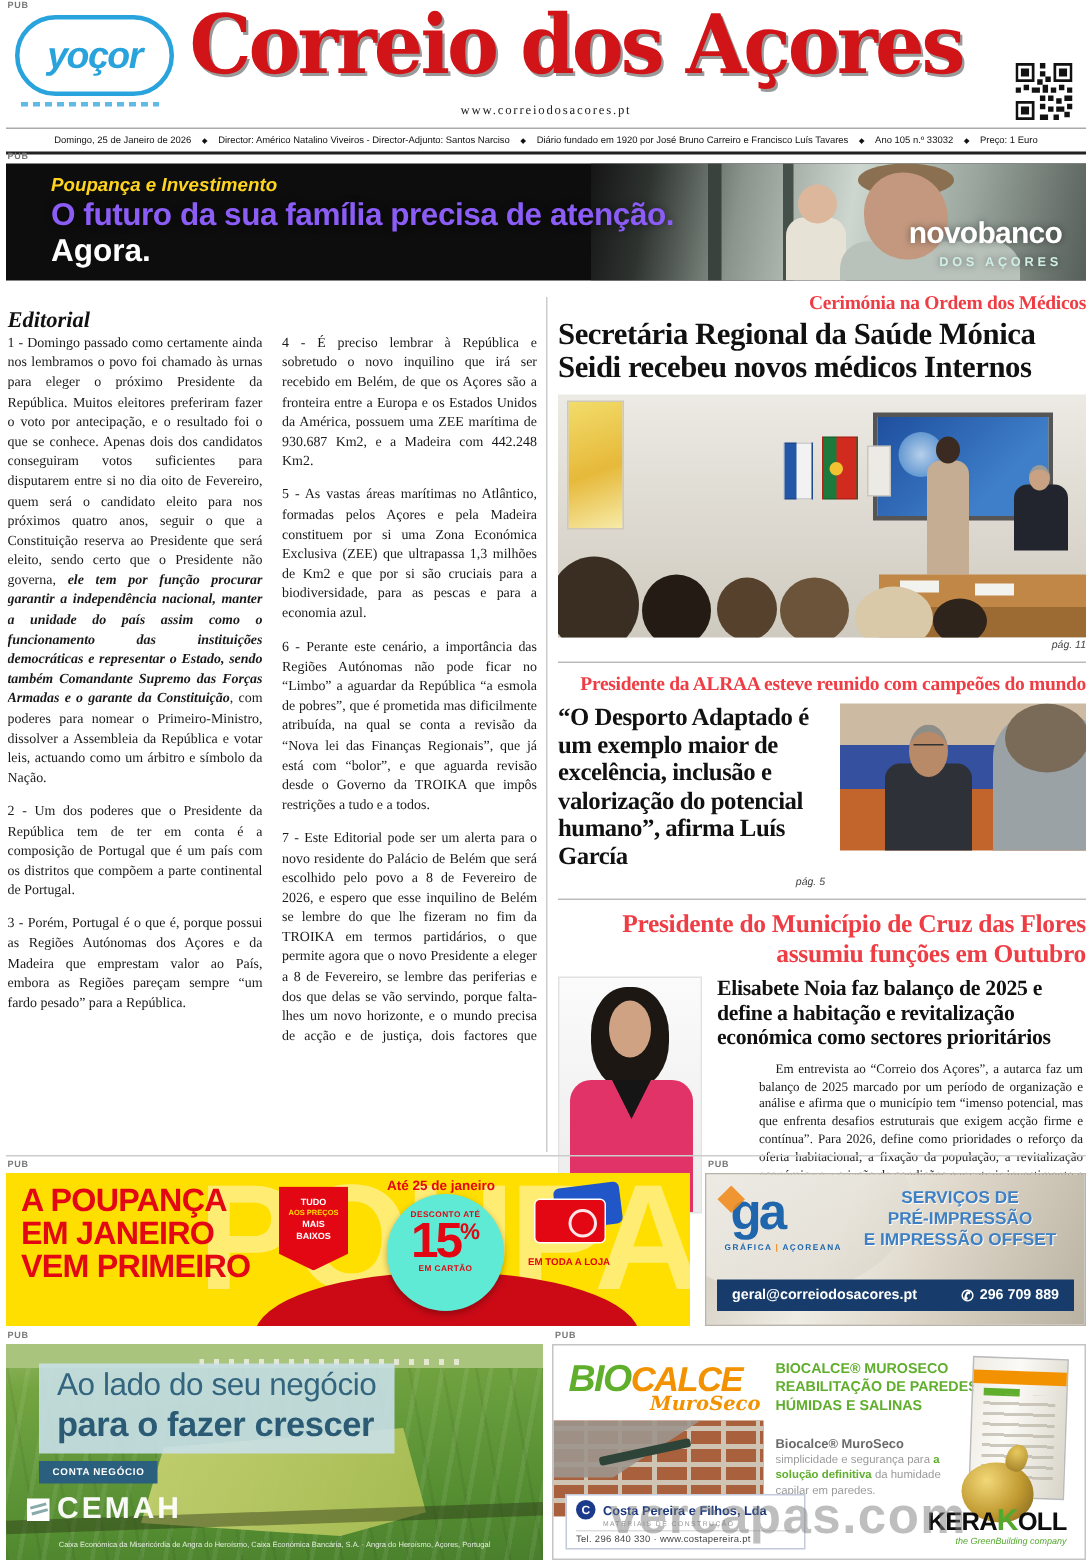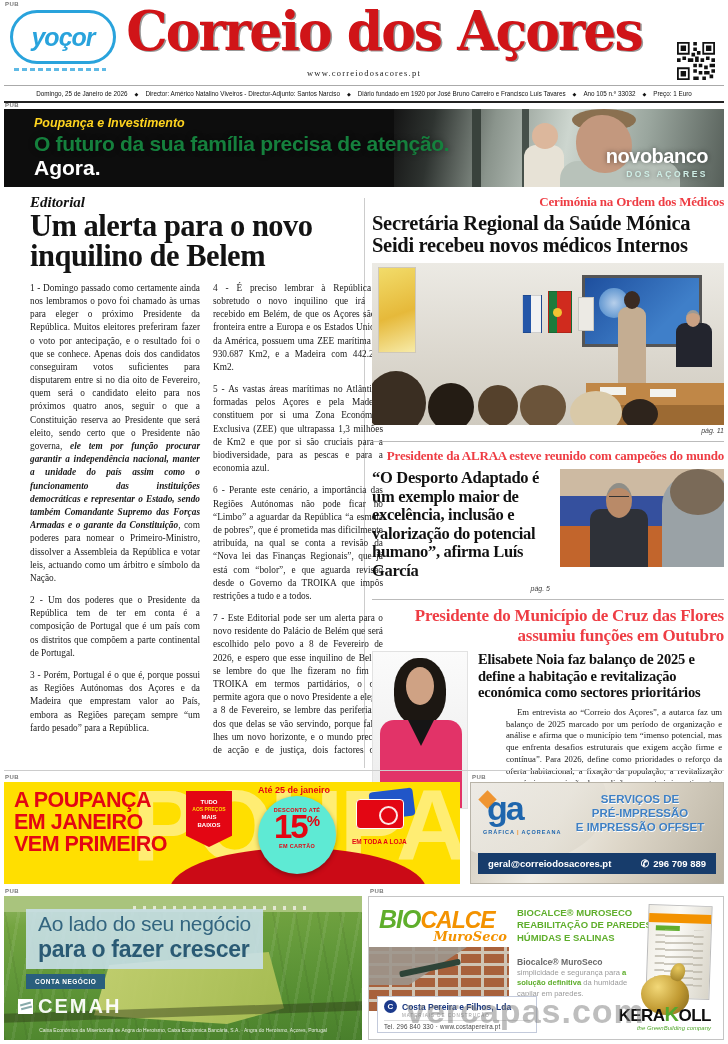--- a/index.html
+++ b/index.html
@@ -31,28 +31,28 @@
   .ad-novobanco { position:absolute; left:4px; top:109px; width:720px; height:78px; background:#0d0d0d; overflow:hidden; }
   .nb-photo { position:absolute; right:0; top:0; width:330px; height:78px; background:linear-gradient(100deg,#151515 0,#2e3330 12%,#8a948c 30%,#cdd6cf 52%,#9aa69e 75%,#565f59 100%); }
   .nb-bar1 { position:absolute; left:78px; top:0; width:9px; height:100%; background:#39423c; }
   .nb-bar2 { position:absolute; left:128px; top:0; width:7px; height:100%; background:#46504a; }
   .nb-baby-head { position:absolute; left:138px; top:14px; width:26px; height:26px; border-radius:50%; background:#dcb79c; }
   .nb-baby-body { position:absolute; left:130px; top:36px; width:40px; height:42px; border-radius:12px 12px 0 0; background:#e7e2d6; }
   .nb-man-head { position:absolute; right:92px; top:6px; width:56px; height:58px; border-radius:46% 54% 48% 52%; background:#c3987e; }
   .nb-man-hair { position:absolute; right:88px; top:0px; width:64px; height:22px; border-radius:50%; background:#8a7050; }
   .nb-man-body { position:absolute; right:44px; top:52px; width:120px; height:26px; border-radius:18px 18px 0 0; background:#b8c2ba; }
   .nb-kicker { position:absolute; left:30px; top:7px; color:#ffd41f; font:italic 700 12.5px "Liberation Sans", sans-serif; z-index:2; }
-  .nb-line1 { position:absolute; left:30px; top:23px; color:#15803d; font:700 21px "Liberation Sans", sans-serif; letter-spacing:-.3px; z-index:2; text-shadow:0 0 6px rgba(0,0,0,.45); }
+  .nb-line1 { position:absolute; left:30px; top:23px; color:#8b5cf6; font:700 21px "Liberation Sans", sans-serif; letter-spacing:-.3px; z-index:2; text-shadow:0 0 6px rgba(0,0,0,.45); }
   .nb-line2 { position:absolute; left:30px; top:47px; color:#fff; font:700 21px "Liberation Sans", sans-serif; z-index:2; }
   .nb-brand { position:absolute; right:16px; bottom:8px; text-align:right; color:#fff; font:700 20px "Liberation Sans", sans-serif; letter-spacing:-.5px; z-index:2; text-shadow:0 0 5px rgba(0,0,0,.5); }
   .nb-brand-sub { display:block; font:700 8.5px "Liberation Sans", sans-serif; color:#cfeee6; letter-spacing:2.5px; margin-top:1px; }
 
   
   .v-divider { position:absolute; left:364px; top:198px; height:570px; border-left:1px solid #ccc; }
-  .editorial { position:absolute; left:5px; top:194px; width:353px; height:578px; overflow:hidden;margin-left:25px; }
+  .editorial { position:absolute; left:5px; top:206px; width:353px; height:578px; overflow:hidden; }
   .ed-label { font:italic 700 15px "Liberation Serif", serif; color:#111; }
   .ed-headline { margin:1px 0 10px; font:700 30.5px/0.98 "Liberation Serif", serif; letter-spacing:-.5px; color:#131313; }
   .ed-body { column-count:2; column-gap:13px; font:9.3px/1.42 "Liberation Serif", serif; text-align:justify; color:#191919; height:486px; overflow:hidden; }
   .ed-body p { margin:0 0 9px; }
   .bi { font-weight:700; font-style:italic; }
 
   
   .right-col { position:absolute; left:372px; top:194px; width:352px; }
   .kicker { text-align:right; color:#ee3d44; font:700 13px "Liberation Serif", serif; letter-spacing:-.2px; }
   .kicker.small { font-size:17px; }
@@ -225,21 +225,20 @@
     </div>
     <div class="nb-kicker">Poupança e Investimento</div>
     <div class="nb-line1">O futuro da sua família precisa de atenção.</div>
     <div class="nb-line2">Agora.</div>
     <div class="nb-brand"><span>novobanco</span><span class="nb-brand-sub">DOS AÇORES</span></div>
   </div>
 
   <div class="v-divider"></div>
   <div class="editorial">
     <div class="ed-label">Editorial</div>
-    <h2 class="ed-headline">Um alerta para o novo inquilino de Belem</h2>
     <div class="ed-body">
       <p><span>1 - Domingo passado como certamente ainda nos lembramos o povo foi chamado às urnas para eleger o próximo Presidente da República. Muitos eleitores preferiram fazer o voto por antecipação, e o resultado foi o que se conhece. Apenas dois dos candidatos conseguiram votos suficientes para disputarem entre si no dia oito de Fevereiro, quem será o candidato eleito para nos próximos quatro anos, seguir o que a Constituição reserva ao Presidente que será eleito, sendo certo que o Presidente não governa, </span><span class="bi">ele tem por função procurar garantir a independência nacional, manter a unidade do país assim como o funcionamento das instituições democráticas e representar o Estado, sendo também Comandante Supremo das Forças Armadas e o garante da Constituição</span><span>, com poderes para nomear o Primeiro-Ministro, dissolver a Assembleia da República e votar leis, actuando como um árbitro e símbolo da Nação.</span></p>
       <p>2 - Um dos poderes que o Presidente da República tem de ter em conta é a composição de Portugal que é um país com os distritos que compõem a parte continental de Portugal.</p>
       <p>3 - Porém, Portugal é o que é, porque possui as Regiões Autónomas dos Açores e da Madeira que emprestam valor ao País, embora as Regiões pareçam sempre “um fardo pesado” para a República.</p>
       <p>4 - É preciso lembrar à República e sobretudo o novo inquilino que irá ser recebido em Belém, de que os Açores são a fronteira entre a Europa e os Estados Unidos da América, possuem uma ZEE marítima de 930.687 Km2, e a Madeira com 442.248 Km2.</p>
       <p>5 - As vastas áreas marítimas no Atlântico, formadas pelos Açores e pela Madeira constituem por si uma Zona Económica Exclusiva (ZEE) que ultrapassa 1,3 milhões de Km2 e que por si são cruciais para a biodiversidade, para as pescas e para a economia azul.</p>
       <p>6 - Perante este cenário, a importância das Regiões Autónomas não pode ficar no “Limbo” a aguardar da República “a esmola de pobres”, que é prometida mas dificilmente atribuída, na qual se conta a revisão da “Nova lei das Finanças Regionais”, que já está com “bolor”, e que aguarda revisão desde o Governo da TROIKA que impôs restrições a tudo e a todos.</p>
       <p>7 - Este Editorial pode ser um alerta para o novo residente do Palácio de Belém que será escolhido pelo povo a 8 de Fevereiro de 2026, e espero que esse inquilino de Belém se lembre do que lhe fizeram no fim da TROIKA em termos partidários, o que permite agora que o novo Presidente a eleger a 8 de Fevereiro, se lembre das periferias e dos que delas se vão servindo, porque falta-lhes um novo horizonte, e o mundo precisa de acção e de justiça, dois factores que continuam no “limbo” à espera que o mundo se reencontre acabando com a morte e a destruição e a acabe com a morte dos inocentes.</p>
 
     </div>

